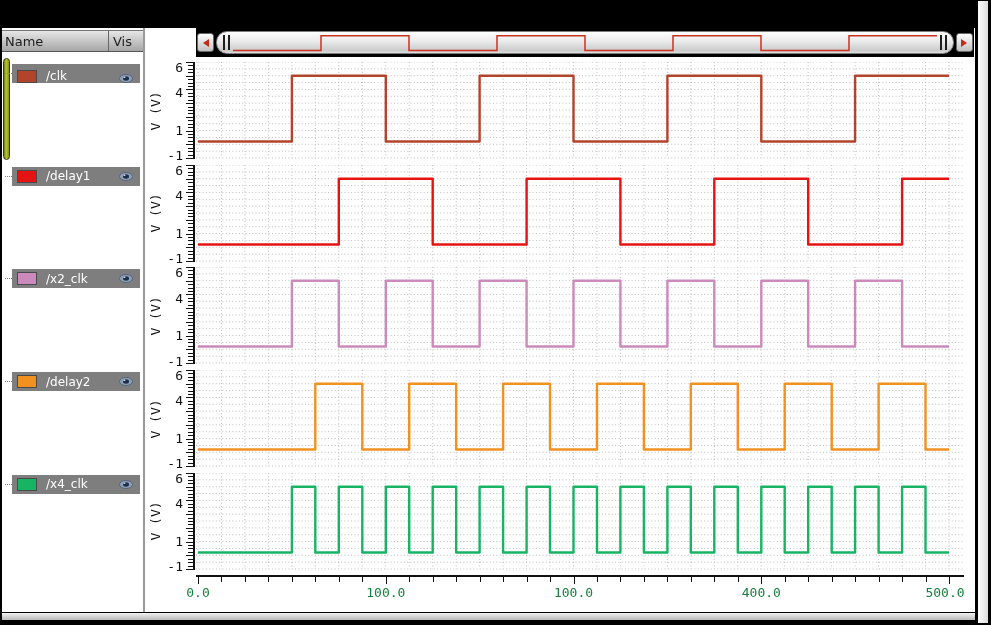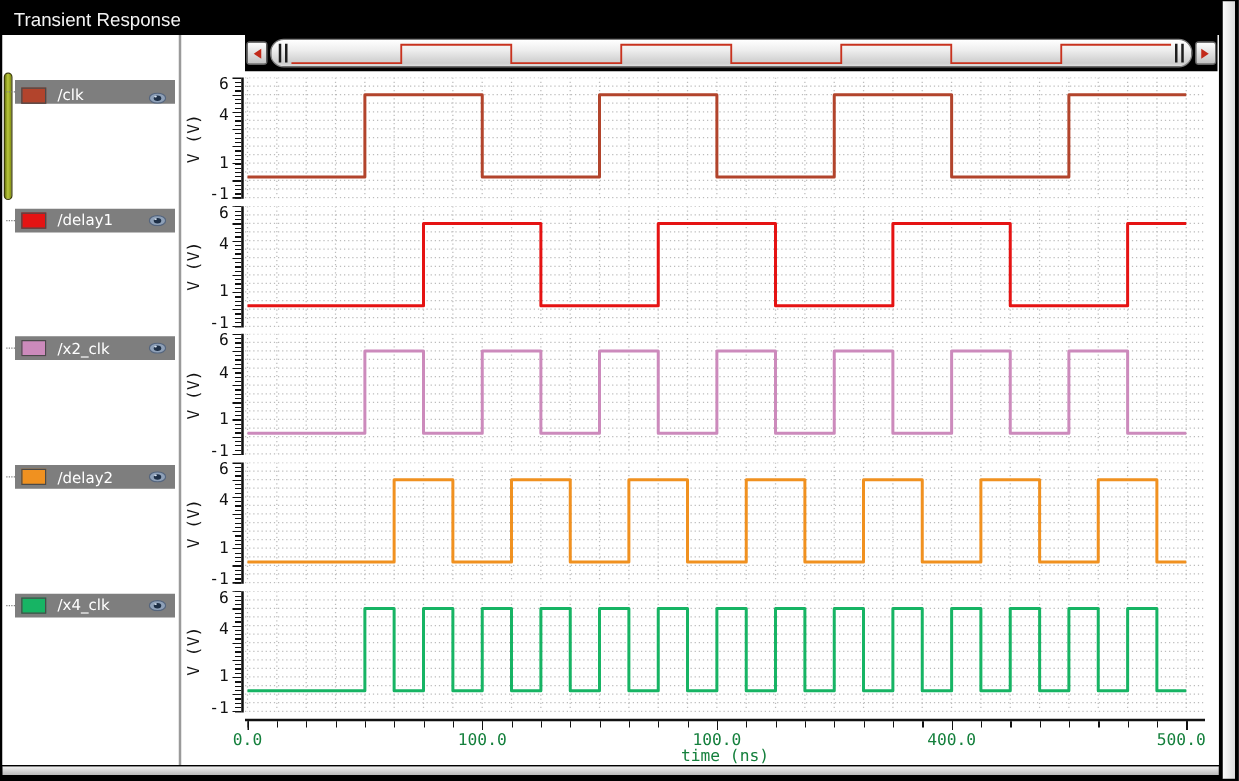--- a/index.html
+++ b/index.html
@@ -59,25 +59,28 @@
           background-image:repeating-linear-gradient(to right,#111 0 1px,transparent 1px 23.47px),
                            repeating-linear-gradient(to right,#111 0 1px,transparent 1px 187.75px);
           background-size:100% 5px,100% 9px;background-position:2px 0,2px 0;background-repeat:no-repeat;}
   .xt{position:absolute;top:10px;transform:translateX(-50%);}
   .xlabel{position:absolute;left:50px;top:23px;width:768px;text-align:center;}
 </style>
 </head>
 <body>
 
 <div class="window">
-  <div class="titlebar">Transient Response</div>
   <div class="rightbar"></div>
 
   <div class="body">
     <div class="sidebar">
+      <div class="side-header">
+        <div class="hcell-name">Name</div>
+        <div class="hcell-vis">Vis</div>
+      </div>
       <div class="groupbar"></div>
       <div id="signal-rows">
           <div class="sigrow" style="top: 36px; align-items: flex-end;">
             <span class="stub"></span>
             <span class="swatch" style="background:#b2442c"></span>
             <span class="signame">/clk</span>
             <svg class="eye" viewBox="0 0 14 9">
               <ellipse cx="7" cy="4.5" rx="6.5" ry="4" fill="#8ea0b8" stroke="#55657d"></ellipse>
               <ellipse cx="7" cy="4.5" rx="3" ry="2.2" fill="#1e2f46"></ellipse>
               <ellipse cx="5.4" cy="3.2" rx="1.1" ry="0.7" fill="#d7e2f0"></ellipse>
@@ -442,19 +445,18 @@
           </div>
         </div>
 
       <div class="xaxis">
         <div class="xticks"></div>
         <span class="xt" style="left:52px">0.0</span>
         <span class="xt" style="left:239.8px">100.0</span>
         <span class="xt" style="left:427.5px">100.0</span>
         <span class="xt" style="left:615.3px">400.0</span>
         <span class="xt" style="left:799px">500.0</span>
-        <div class="xlabel">time (ns)</div>
       </div>
     </div>
   </div>
 
   <div class="bottombar"></div>
 </div>
 
 </body></html>

